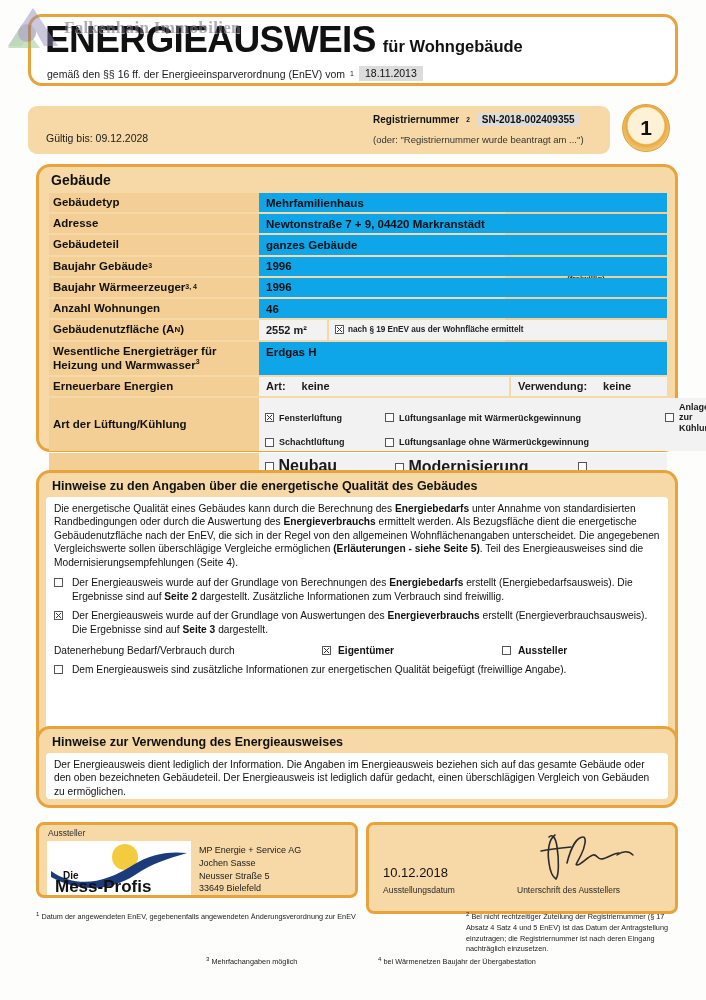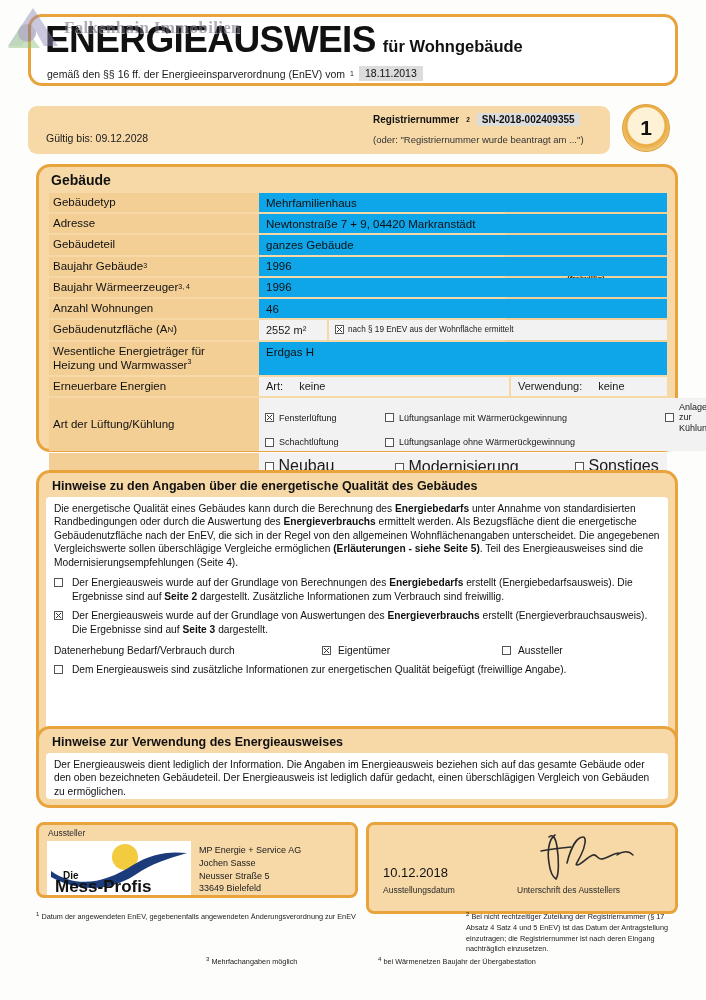--- a/index.html
+++ b/index.html
@@ -101,21 +101,21 @@
     background:#f7d9a8;
   }
 
   
   #gebaeude{left:36px;top:164px;width:642px;height:288px;}
   .gtitle{
     position:absolute;left:12px;top:5px;
     font-size:14px;font-weight:700;color:#111;
   }
   .gtable{
-    position:absolute;left:10px;top:26px;width:618px;
+    position:absolute;left:10px;top:26px;width:618px;font-weight:bold;
   }
   .grow{display:flex;align-items:stretch;margin-bottom:2px;}
   .glabel{
     width:210px;flex:0 0 210px;
     background:#f4cf95;
     font-size:11.5px;color:#111;
     padding:3px 0 3px 4px;box-sizing:border-box;
     display:flex;align-items:center;
     line-height:1.15;
   }
@@ -193,21 +193,21 @@
   .pbody p{margin:0 0 7px 0;}
   .cklist{margin-top:2px;}
   .ckitem{display:flex;gap:9px;align-items:flex-start;margin-bottom:6px;}
   .ckitem .cb{margin-top:2px;}
   .ckitem .ctext{flex:1;font-size:10.2px;line-height:1.32;}
   .datenrow{
     display:flex;align-items:center;margin-top:8px;margin-bottom:5px;
     font-size:10.2px;
   }
   .datenrow .lbl{flex:0 0 268px;}
-  .datenrow .opt{display:flex;align-items:center;gap:7px;flex:0 0 180px;}
+  .datenrow .opt{display:flex;align-items:center;gap:7px;flex:0 0 180px;font-weight:bold;}
 
   
   #aussteller{left:36px;top:822px;width:322px;height:76px;border-radius:8px;}
   #signbox{left:366px;top:822px;width:312px;height:92px;border-radius:8px;}
   .ausslabel{
     position:absolute;left:9px;top:3px;font-size:8.5px;color:#2a2a2a;
   }
   .logobox{
     position:absolute;left:8px;top:16px;width:144px;height:54px;
     background:#ffffff;overflow:hidden;

